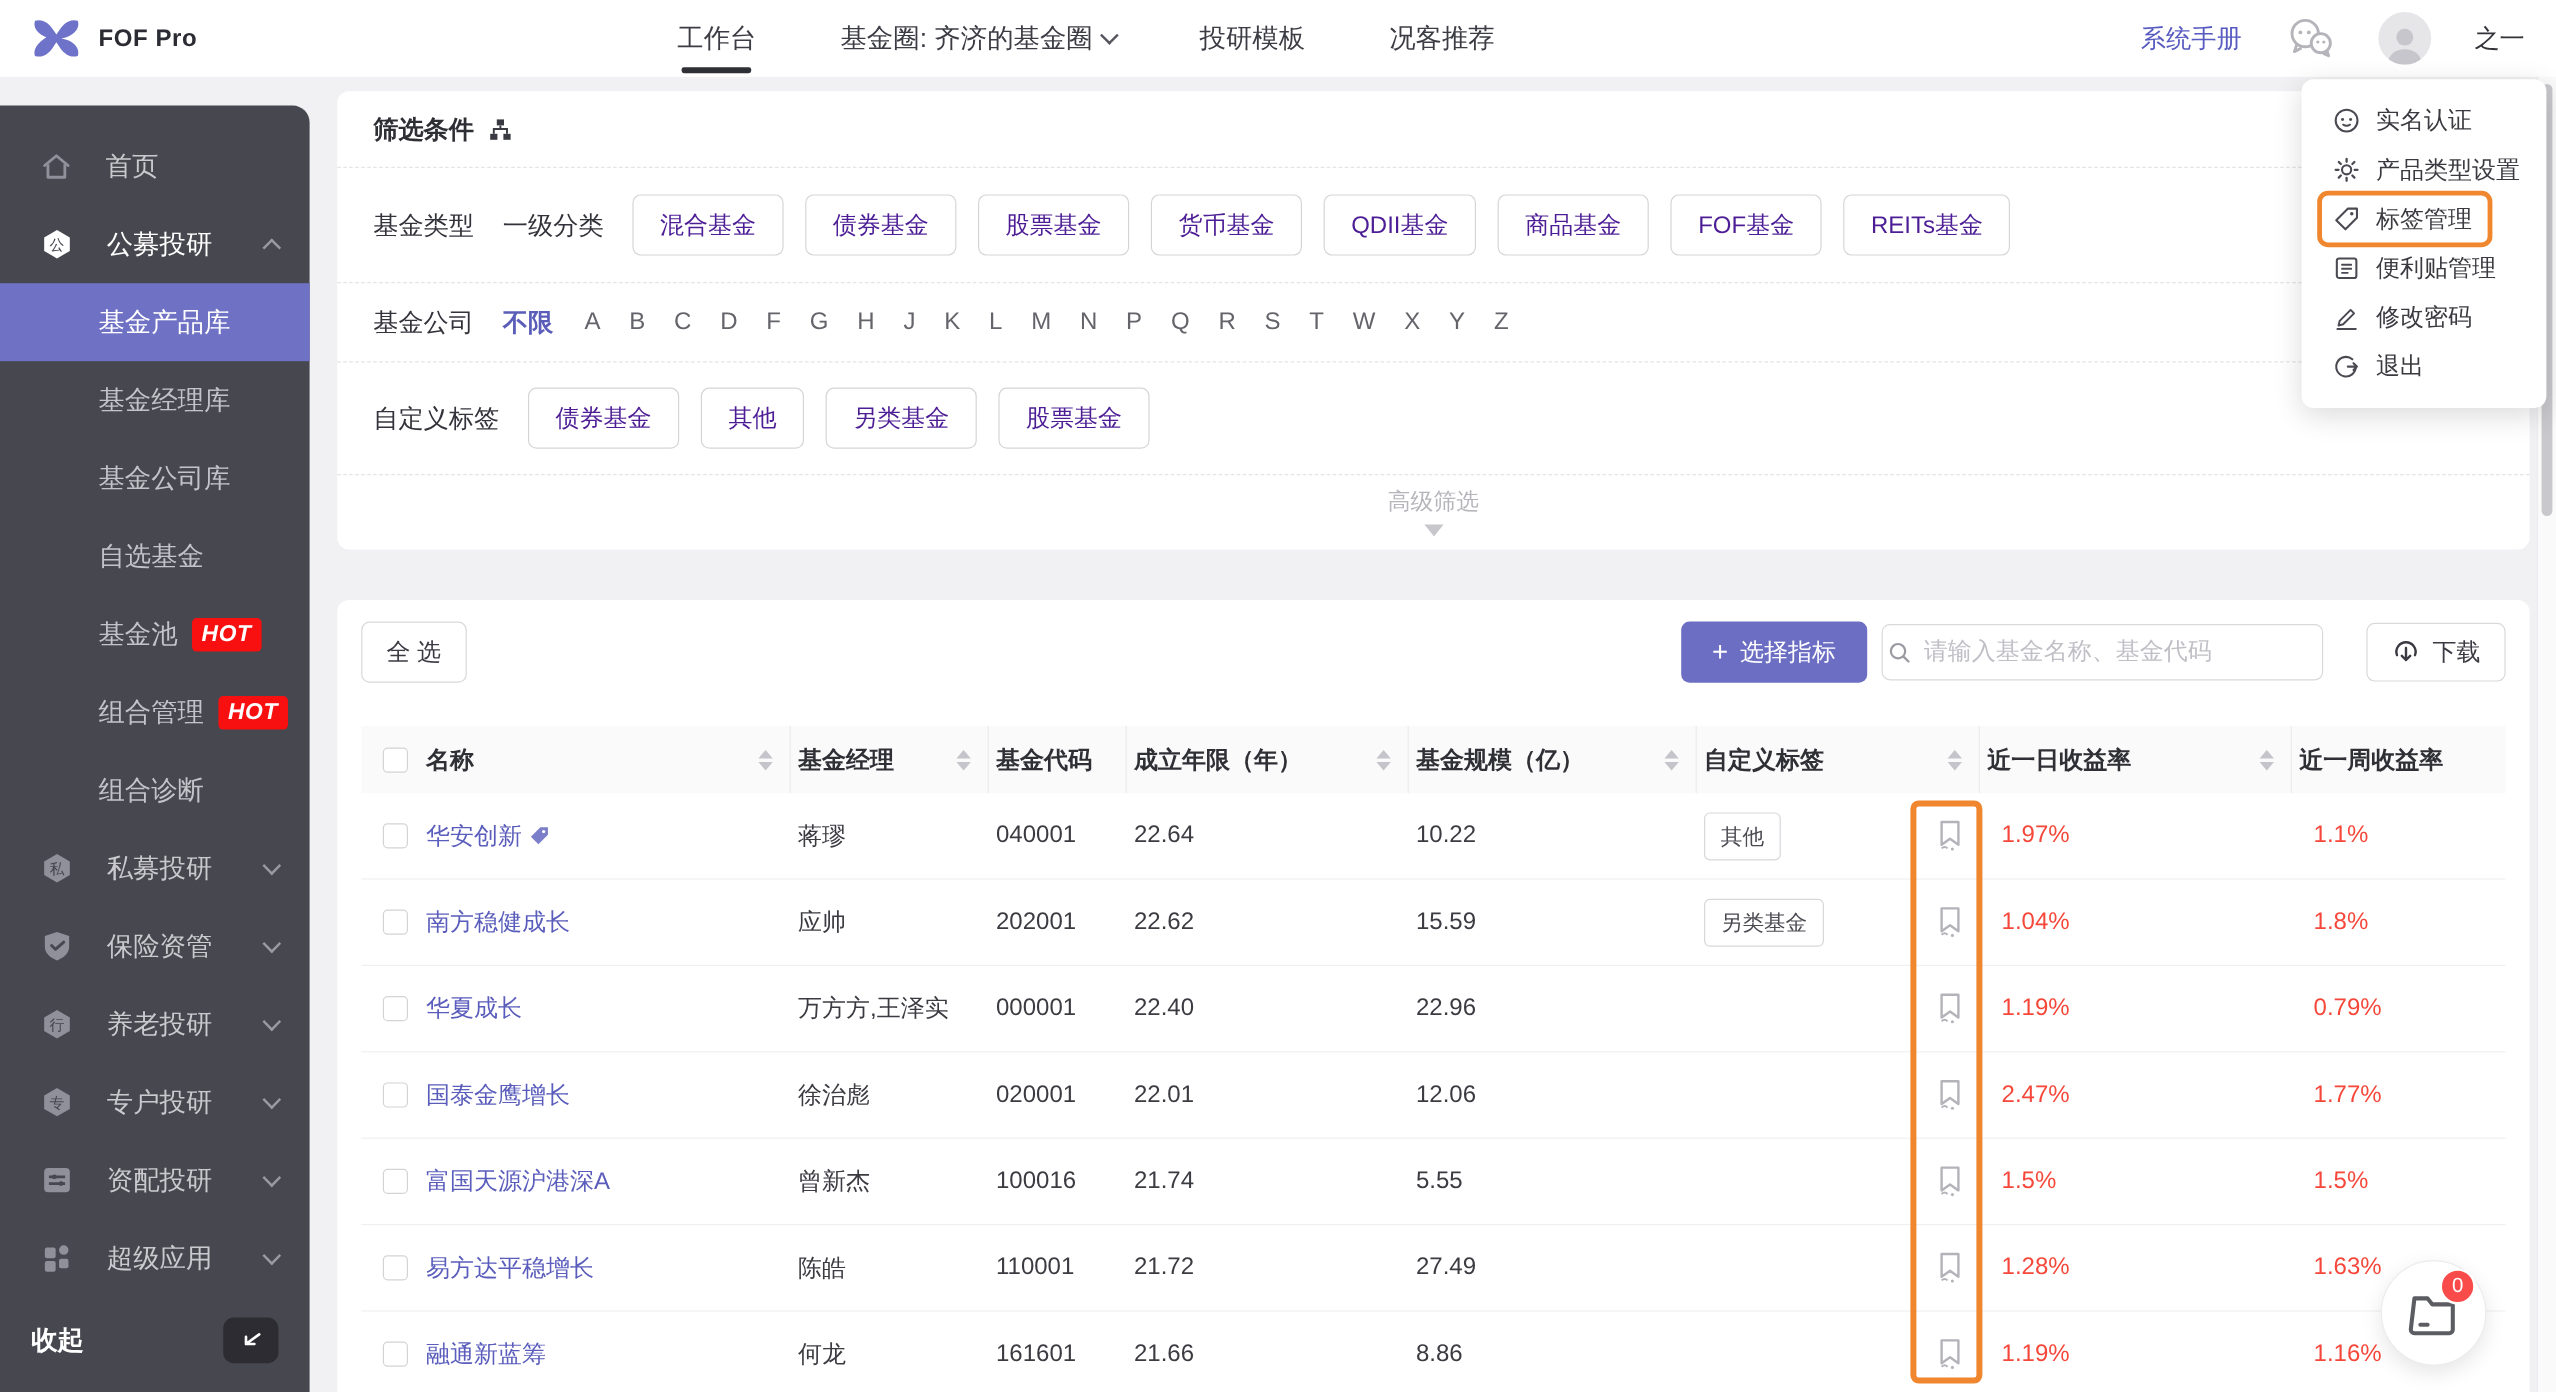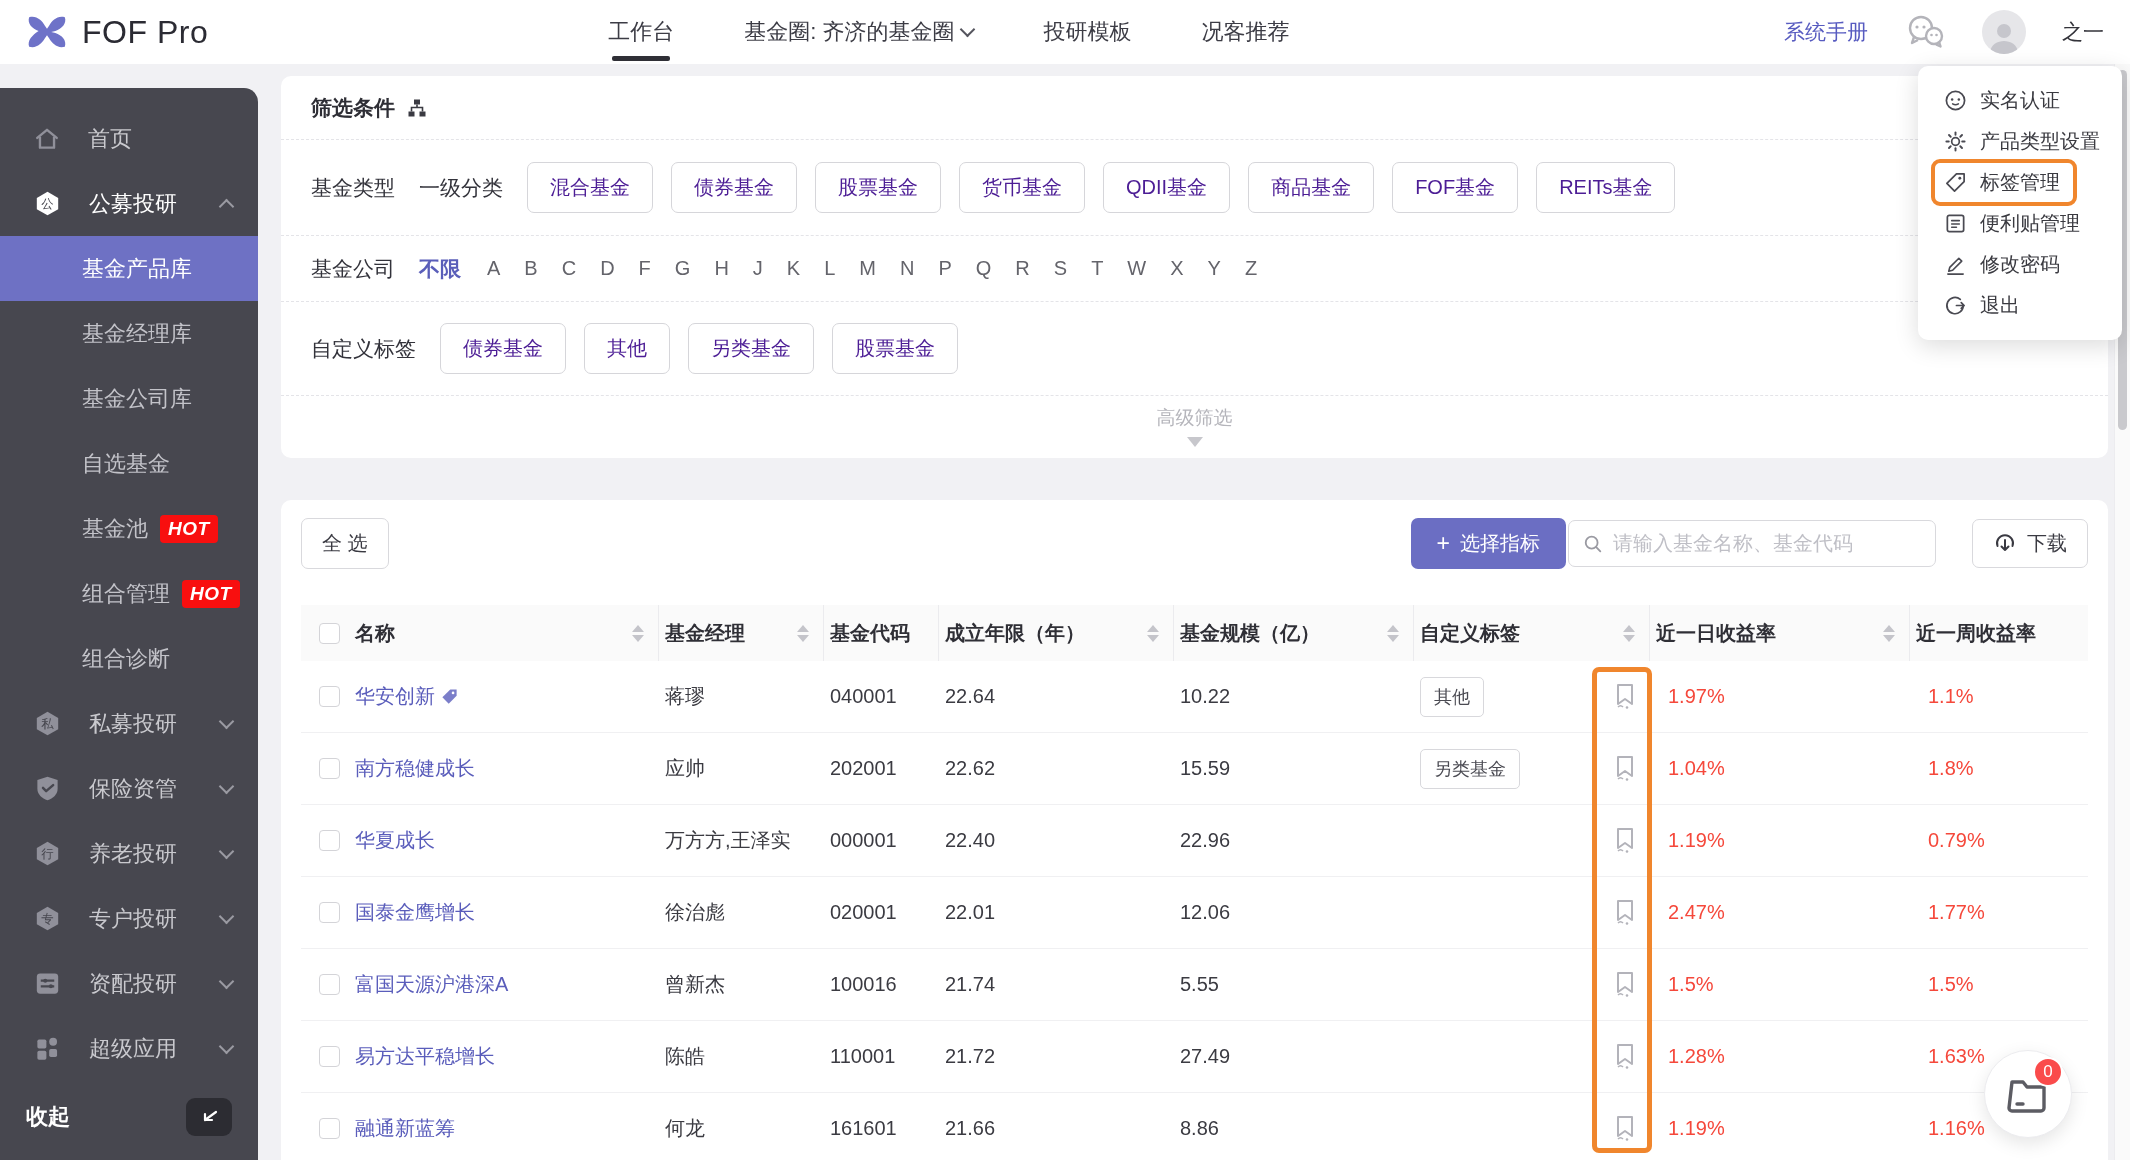--- a/index.html
+++ b/index.html
@@ -6,21 +6,21 @@
     --accent:#6b6ec3; --link:#5a5dbb; --selected:#6e71c4; --danger:#f5483b;
     --orange:#f0862d; --hot:#f80f0f; --side-bg:#47474f; --side-text:#c9c9ce;
   }
   *{margin:0;padding:0;box-sizing:border-box;}
   html,body{width:2130px;height:1160px;overflow:hidden;}
   body{font-family:"Liberation Sans","DejaVu Sans",sans-serif;background:#f1f1f4;position:relative;color:#3a3a42;}
 
   
   .topbar{position:absolute;left:0;top:0;width:2130px;height:64px;background:#fff;display:flex;align-items:center;padding:0 26px;z-index:5;}
   .logo{display:flex;align-items:center;gap:14px;}
-  .logo-text{font-size:32px;color:#2b2b33;font-weight:400;letter-spacing:.5px;}
+  .logo-text{font-size:20px;color:#2b2b33;font-weight:700;letter-spacing:.5px;}
   .topnav{display:flex;align-items:center;gap:70px;margin-left:400px;}
   .topnav-item{font-size:22px;color:#3c3c45;display:flex;align-items:center;gap:8px;cursor:pointer;position:relative;padding:14px 0;}
   .topnav-item.active::after{content:"";position:absolute;left:50%;transform:translateX(-50%);bottom:0px;width:58px;height:5px;background:#2f2f36;border-radius:2px;}
   .chev{width:11px;height:11px;border-right:2px solid #55555e;border-bottom:2px solid #55555e;transform:rotate(45deg);margin-top:-5px;}
   .top-right{margin-left:auto;display:flex;align-items:center;gap:36px;}
   .manual-link{color:#575bc0;font-size:21px;cursor:pointer;}
   .avatar{width:44px;height:44px;border-radius:50%;background:#e6e6e9;overflow:hidden;display:flex;align-items:flex-end;justify-content:center;}
   .username{font-size:21px;color:#33333a;}
 
   
@@ -62,21 +62,21 @@
   .adv-text{font-size:19px;color:#b5b5bb;cursor:pointer;}
   .adv-tri{width:0;height:0;border-left:8px solid transparent;border-right:8px solid transparent;border-top:10px solid #c7c7cc;}
 
   
   .table-panel{position:absolute;left:281px;top:500px;width:1827px;height:660px;background:#fff;border-radius:10px 10px 0 0;z-index:1;}
   .toolbar{display:flex;align-items:center;padding:18px 20px 0 20px;}
   .btn{border:1px solid #d9d9dd;border-radius:7px;background:#fff;font-size:20px;color:#3a3a42;cursor:pointer;}
   .btn-select-all{padding:11px 20px;}
   .btn-indicator{background:var(--accent);color:#fff;border:none;border-radius:7px;padding:12px 26px;font-size:20px;display:flex;align-items:center;gap:10px;cursor:pointer;}
   .plus{font-size:23px;line-height:1;}
-  .search-box{margin-left:2px;width:368px;height:47px;border:1px solid #d9d9dd;border-radius:7px;display:flex;align-items:center;padding:0 14px;gap:10px;background:#fff;}
+  .search-box{margin-left:12px;width:368px;height:47px;border:1px solid #d9d9dd;border-radius:7px;display:flex;align-items:center;padding:0 4px;gap:10px;background:#fff;}
   .search-box input{border:none;outline:none;font-size:20px;color:#3a3a42;width:100%;font-family:inherit;background:transparent;}
   .search-box input::placeholder{color:#bfbfc6;}
   .btn-download{margin-left:36px;padding:10px 20px;display:flex;align-items:center;gap:10px;}
 
   .table-wrap{position:relative;margin:36px 20px 0 20px;}
   .thead,.trow{display:grid;grid-template-columns:48px 310px 165px 115px 235px 240px 180px 56px 260px 1fr;align-items:center;}
   .thead{height:56px;background:#fafafa;}
   .th{font-size:20px;font-weight:bold;color:#2f2f36;display:flex;align-items:center;height:100%;padding-left:6px;border-right:1px solid #ebebee;}
   .th.nosep{border-right:none;}
   .th.span2{grid-column:span 2;}

